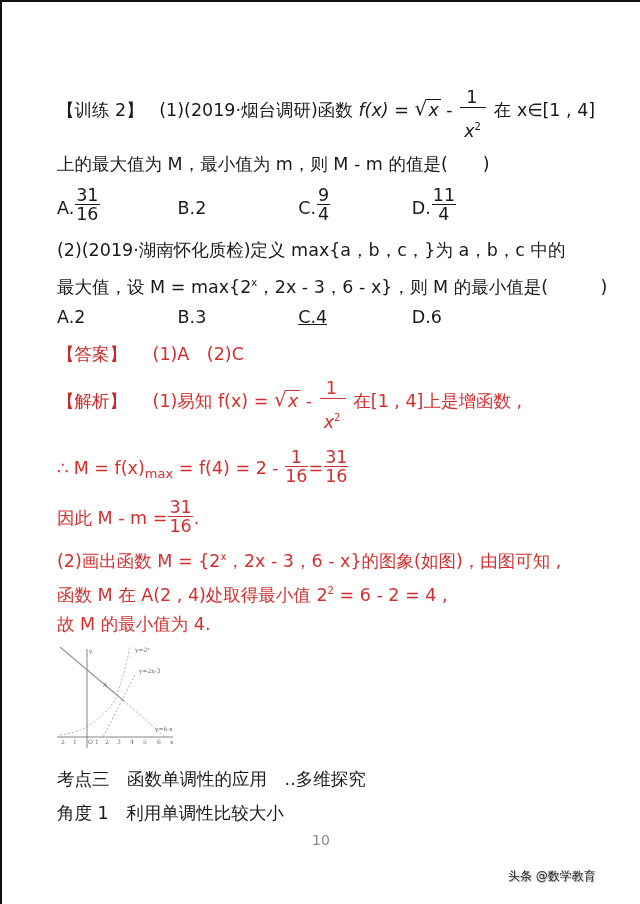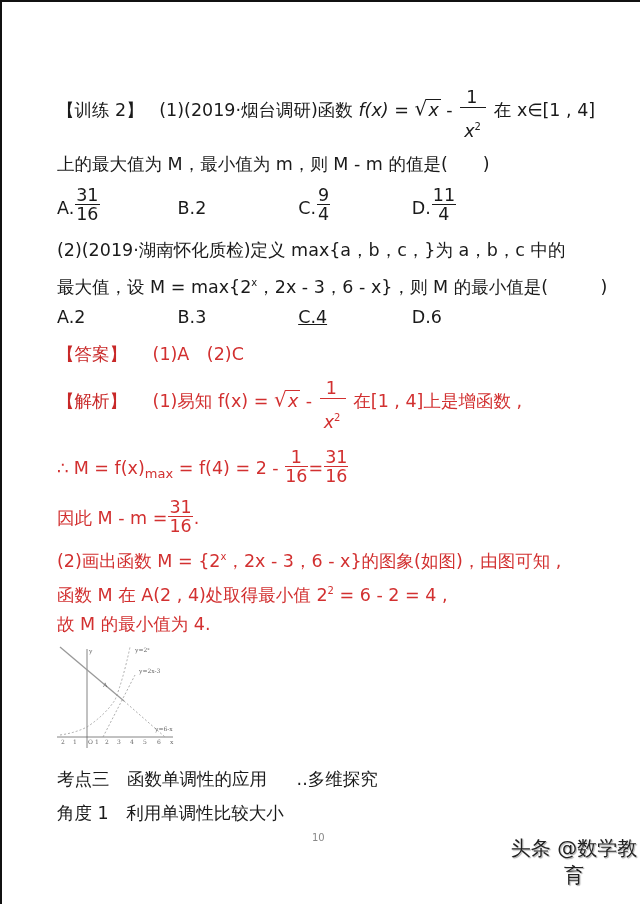--- a/index.html
+++ b/index.html
@@ -22,23 +22,23 @@
   .sqrt .body { border-top:1.3px solid currentColor; padding:0 2px; font-style:italic; }
   .tallfrac { display:inline-block; position:relative; width:30px; height:22px; }
   .tallfrac .n1 { position:absolute; left:8px; top:-8px; }
   .tallfrac .bar { position:absolute; left:2px; top:13px; width:26px; border-top:1.3px solid currentColor; }
   .tallfrac .d1 { position:absolute; left:6px; top:22px; font-style:italic; }
   .tallfrac .d1 sup { font-size:10px; font-style:normal; }
   sup { font-size:10px; }
   sub { font-size:13px; }
   .opt { display:inline-block; }
   .graph { position:absolute; left:55px; top:645px; width:120px; height:105px; }
-  .pagenum { position:absolute; left:312px; top:832px; font-size:10px; color:#888; }
-  .watermark { position:absolute; left:508px; top:835px; font-size:20px; color:#222;
-    text-shadow:0 0 2px #fff, 1px 1px 1px #999;text-align:center; }
+  .pagenum { position:absolute; left:312px; top:832px; font-size:14px; color:#888; }
+  .watermark { position:absolute; left:508px; top:868px; font-size:12px; color:#222;
+    text-shadow:0 0 2px #fff, 1px 1px 1px #999; }
 </style>
 </head>
 <body>
 
 <div class="frame-top"></div>
 <div class="frame-left"></div>
 
 <div class="line" style="top:94px;">
   <span>【训练 2】</span>
   <span style="margin-left:10px;">(1)(2019·烟台调研)函数</span>
@@ -128,18 +128,18 @@
     <text x="50" y="99">2</text>
     <text x="62" y="99">3</text>
     <text x="75" y="99">4</text>
     <text x="88" y="99">5</text>
     <text x="102" y="99">6</text>
   </g>
 </svg>
 
 <div class="line" style="top:768px;">
   <span>考点三　函数单调性的应用</span>
-  <span style="margin-left:24px;">..多维探究</span>
+  <span style="margin-left:12px;">..多维探究</span>
 </div>
 <div class="line" style="top:802px;">角度 1　利用单调性比较大小</div>
 
 <div class="pagenum">10</div>
 <div class="watermark">头条 @数学教育</div>
 
 </body></html>

